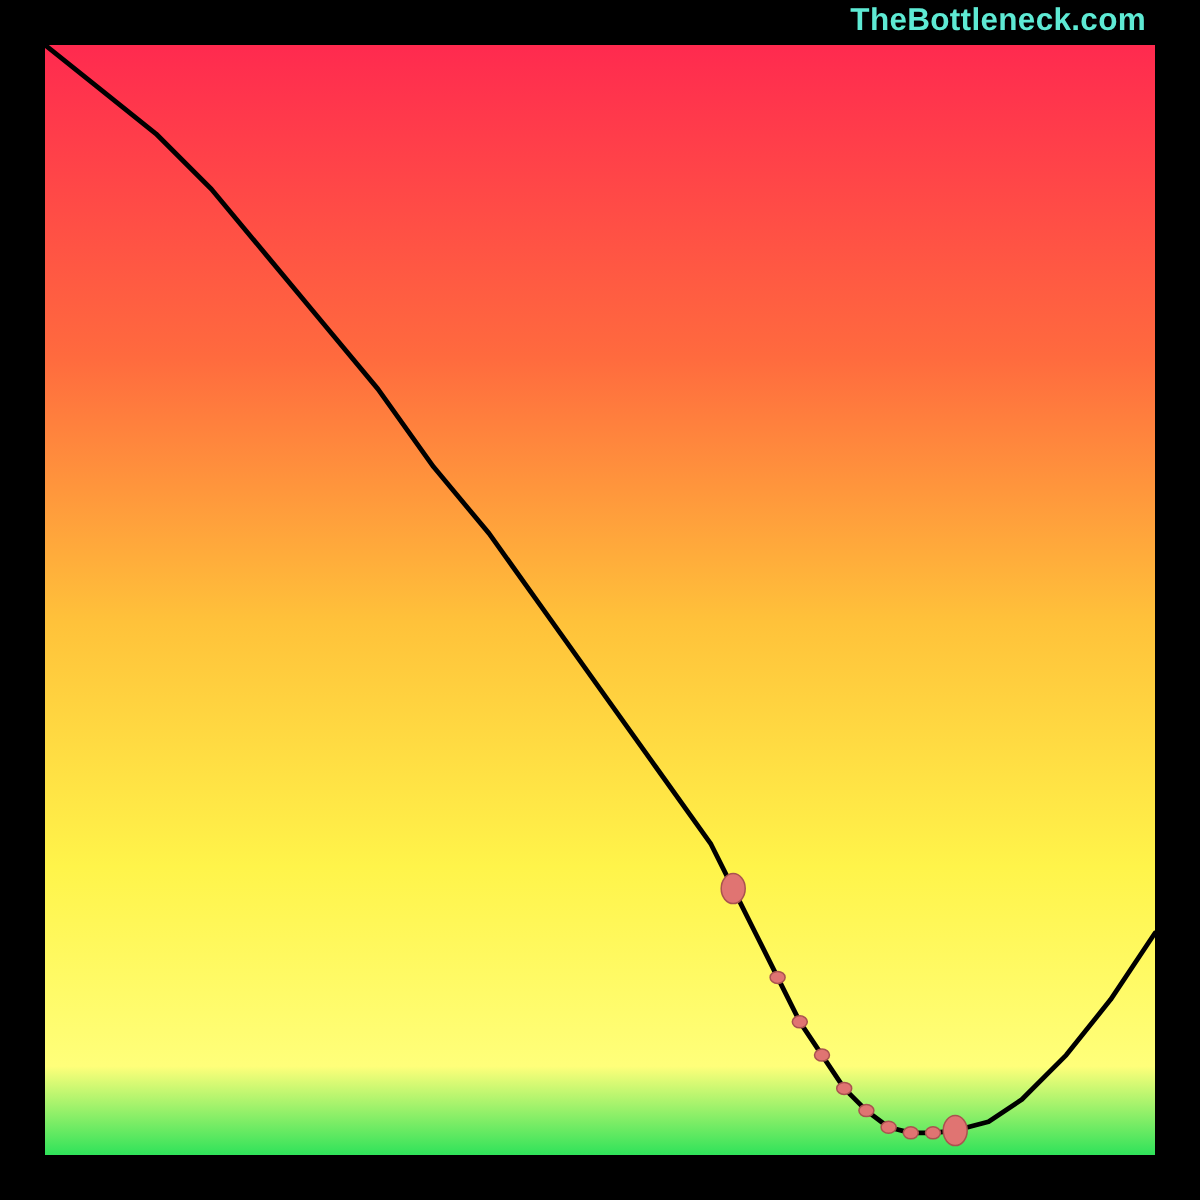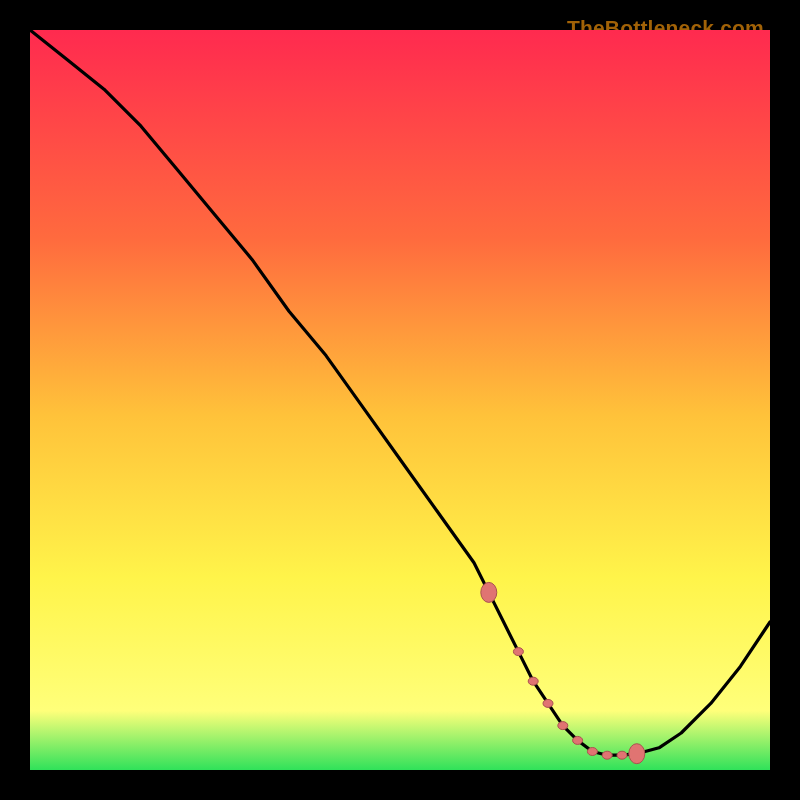--- a/index.html
+++ b/index.html
@@ -1,18 +1,18 @@
 <!DOCTYPE html>
 <html><head>
 <meta charset="utf-8">
 <style>
   * { margin: 0; padding: 0; box-sizing: border-box; }
   body { background: #000; width: 800px; height: 800px; position: relative; font-family: Arial, sans-serif; }
   .plot-area { position: absolute; left: 30px; top: 30px; width: 740px; height: 740px; overflow: hidden; }
-  .watermark { position: absolute; right: 36px; top: 16px; color: #a16207; font-size: 21px; font-weight: 600; letter-spacing: 0.2px; }
+  .watermark { position: absolute; right: 36px; top: 2px; color: #5eead4; font-size: 21px; font-weight: 600; letter-spacing: 0.2px; }
   svg { display: block; }
 </style>
 </head>
 <body>
 
 <div class="watermark">TheBottleneck.com</div>
 
 <div class="plot-area">
   <svg id="chart-svg" width="740" height="740" viewBox="0 0 740 740">
     <defs>

